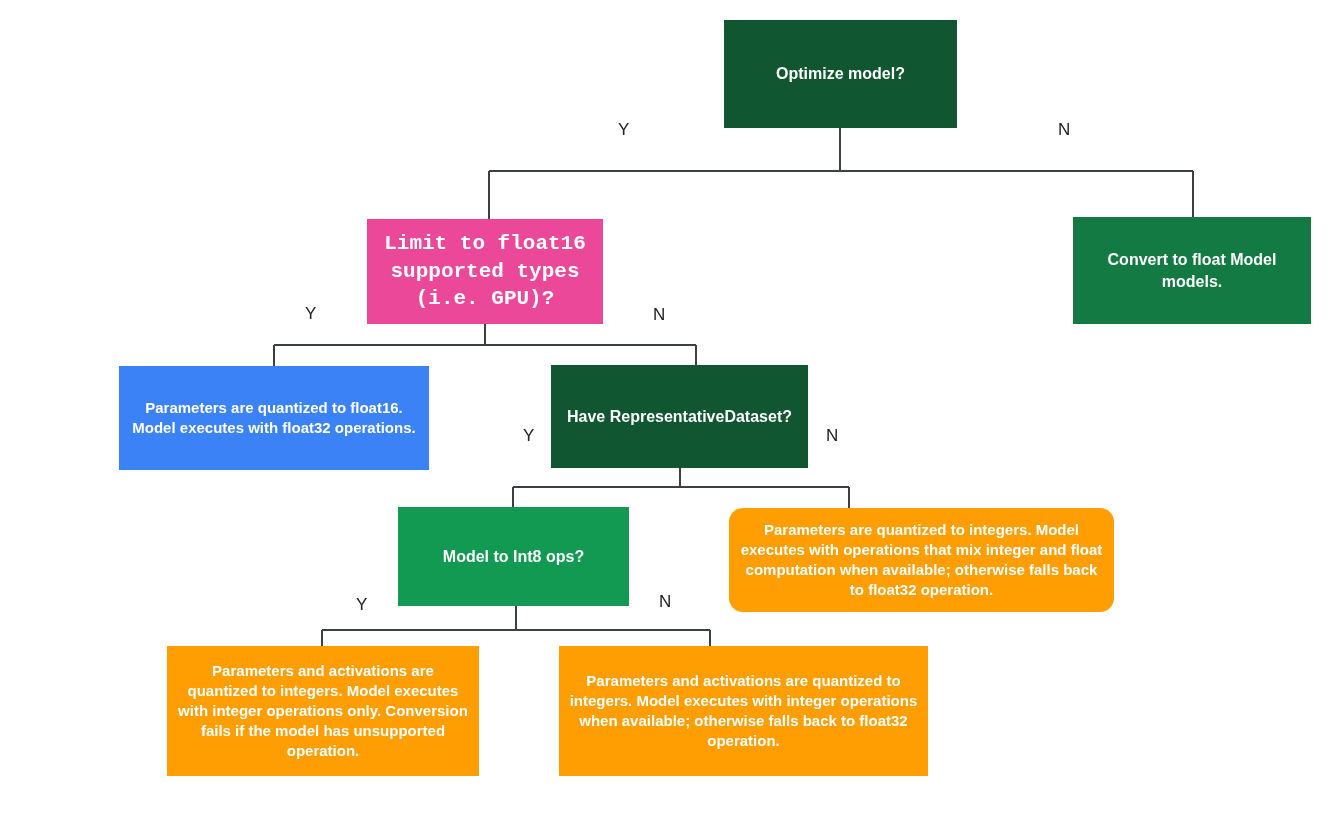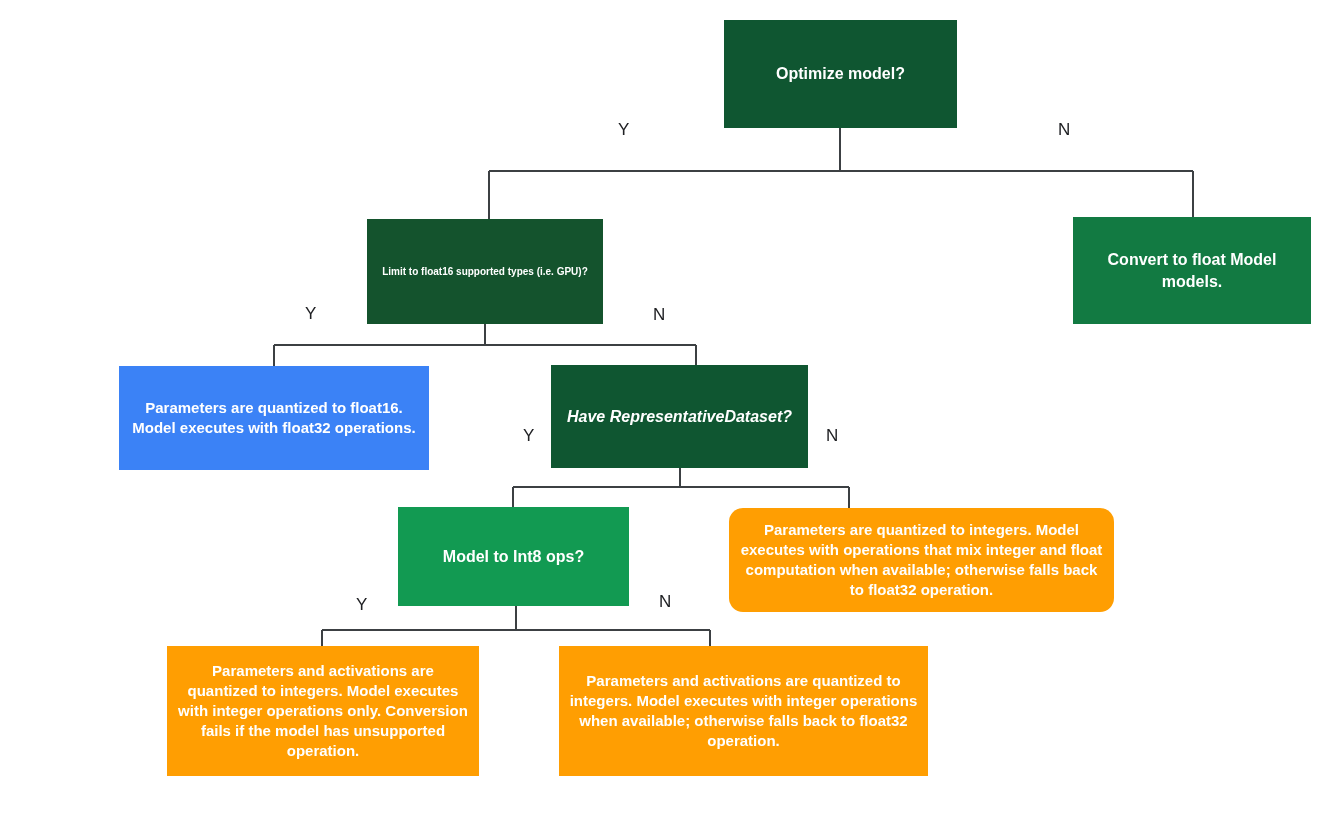--- a/index.html
+++ b/index.html
@@ -68,33 +68,33 @@
       <path d="M680,468 L680,487 M513,487 L849,487 M513,487 L513,507 M849,487 L849,508"></path>
 
       <path d="M516,606 L516,630 M322,630 L710,630 M322,630 L322,646 M710,630 L710,646"></path>
     </g>
   </svg>
 
   <div class="node" style="left:724px; top:20px; width:233px; height:108px; background:#0F5631; font-size:16px;">
     <span class="node-text">Optimize model?</span>
   </div>
 
-  <div class="node" style="left:367px; top:219px; width:236px; height:105px; background:#14532d; font-size:10px;">
+  <div class="node" style="left:367px; top:219px; width:236px; height:105px; background:#ec4899; font-size:21px;font-family:Liberation Mono, monospace;">
     <span class="node-text">Limit to float16 supported types (i.e. GPU)?</span>
   </div>
 
   <div class="node" style="left:1073px; top:217px; width:238px; height:107px; background:#127A42; font-size:16px;">
     <span class="node-text">Convert to float Model models.</span>
   </div>
 
   <div class="node" style="left:119px; top:366px; width:310px; height:104px; background:#3b82f6; font-size:15px;">
     <span class="node-text">Parameters are quantized to float16. Model executes with float32 operations.</span>
   </div>
 
-  <div class="node" style="left:551px; top:365px; width:257px; height:103px; background:#0F5631; font-size:16px;font-style:italic;">
+  <div class="node" style="left:551px; top:365px; width:257px; height:103px; background:#0F5631; font-size:16px;">
     <span class="node-text">Have RepresentativeDataset?</span>
   </div>
 
   <div class="node" style="left:398px; top:507px; width:231px; height:99px; background:#129A52; font-size:16px;">
     <span class="node-text">Model to Int8 ops?</span>
   </div>
 
   <div class="node" style="left:729px; top:508px; width:385px; height:104px; background:#FF9E02; font-size:15px;border-radius:14px;">
     <span class="node-text">Parameters are quantized to integers. Model executes with operations that mix integer and float computation when available; otherwise falls back to float32 operation.</span>
   </div>

